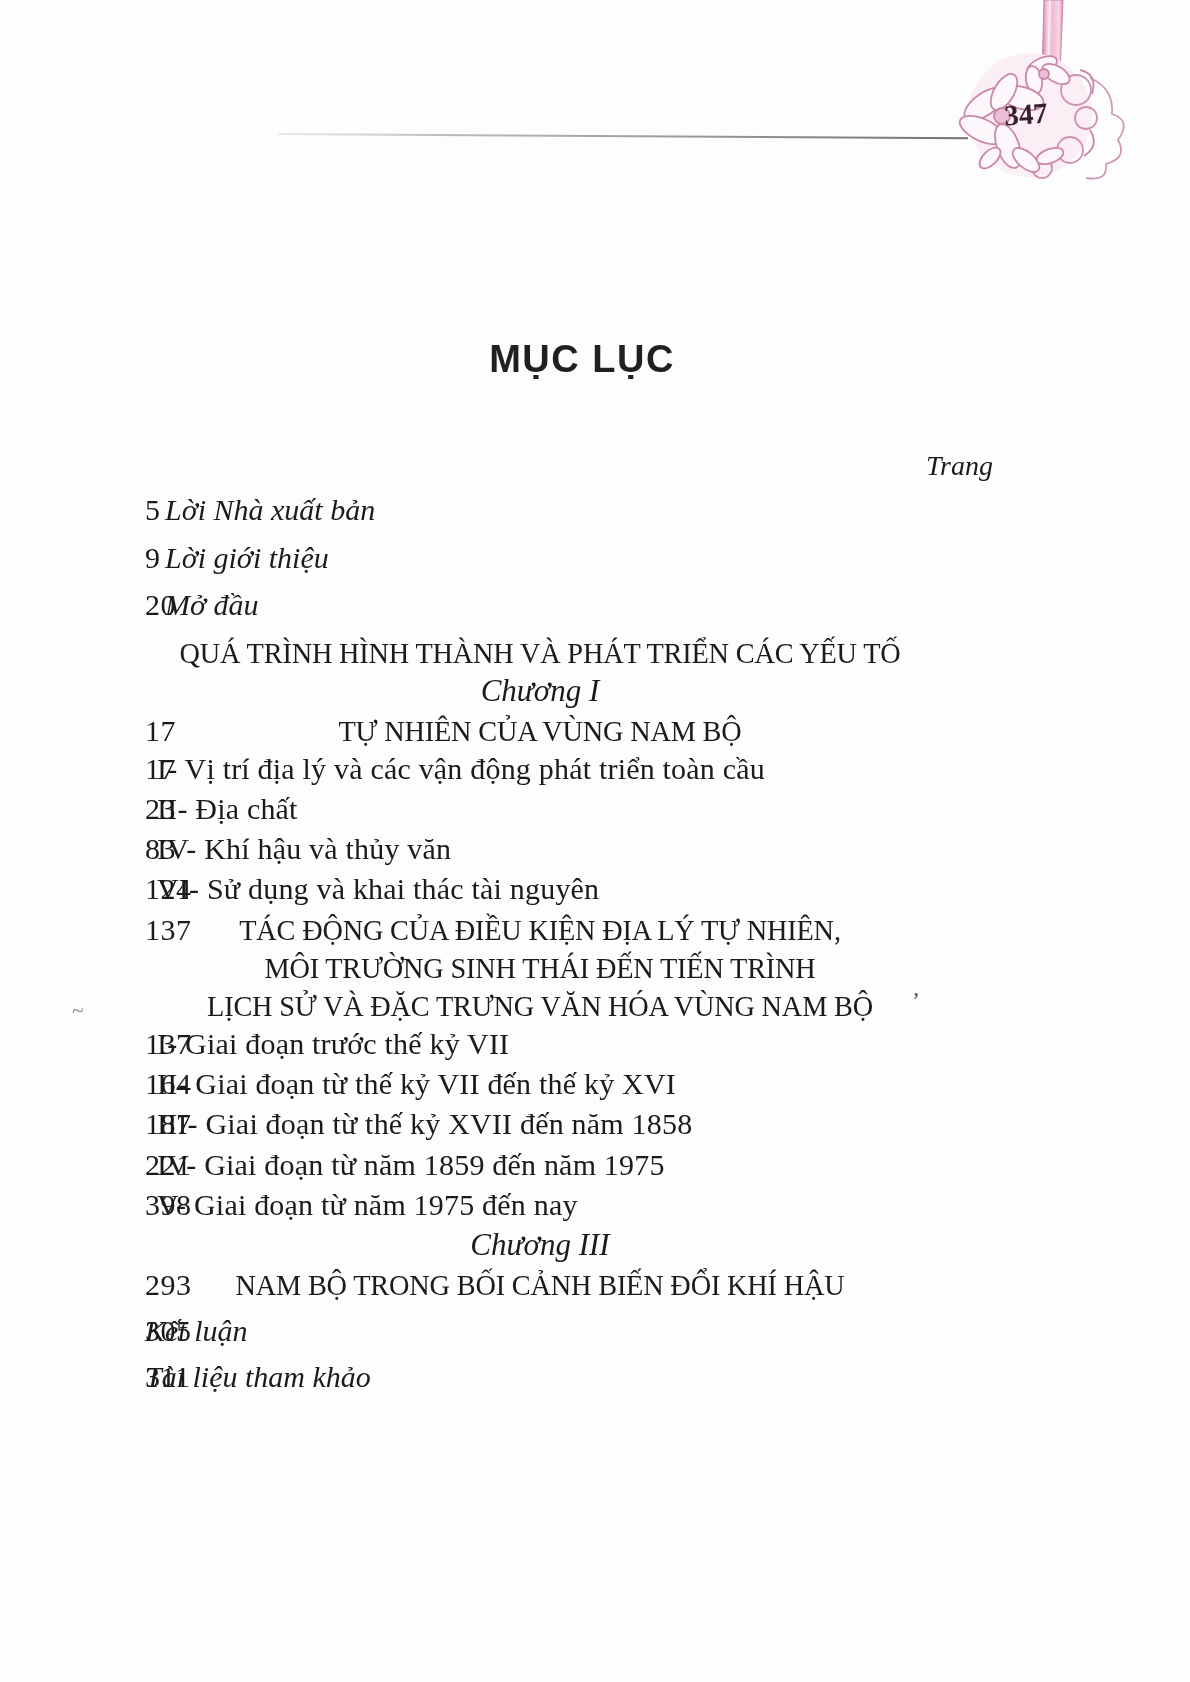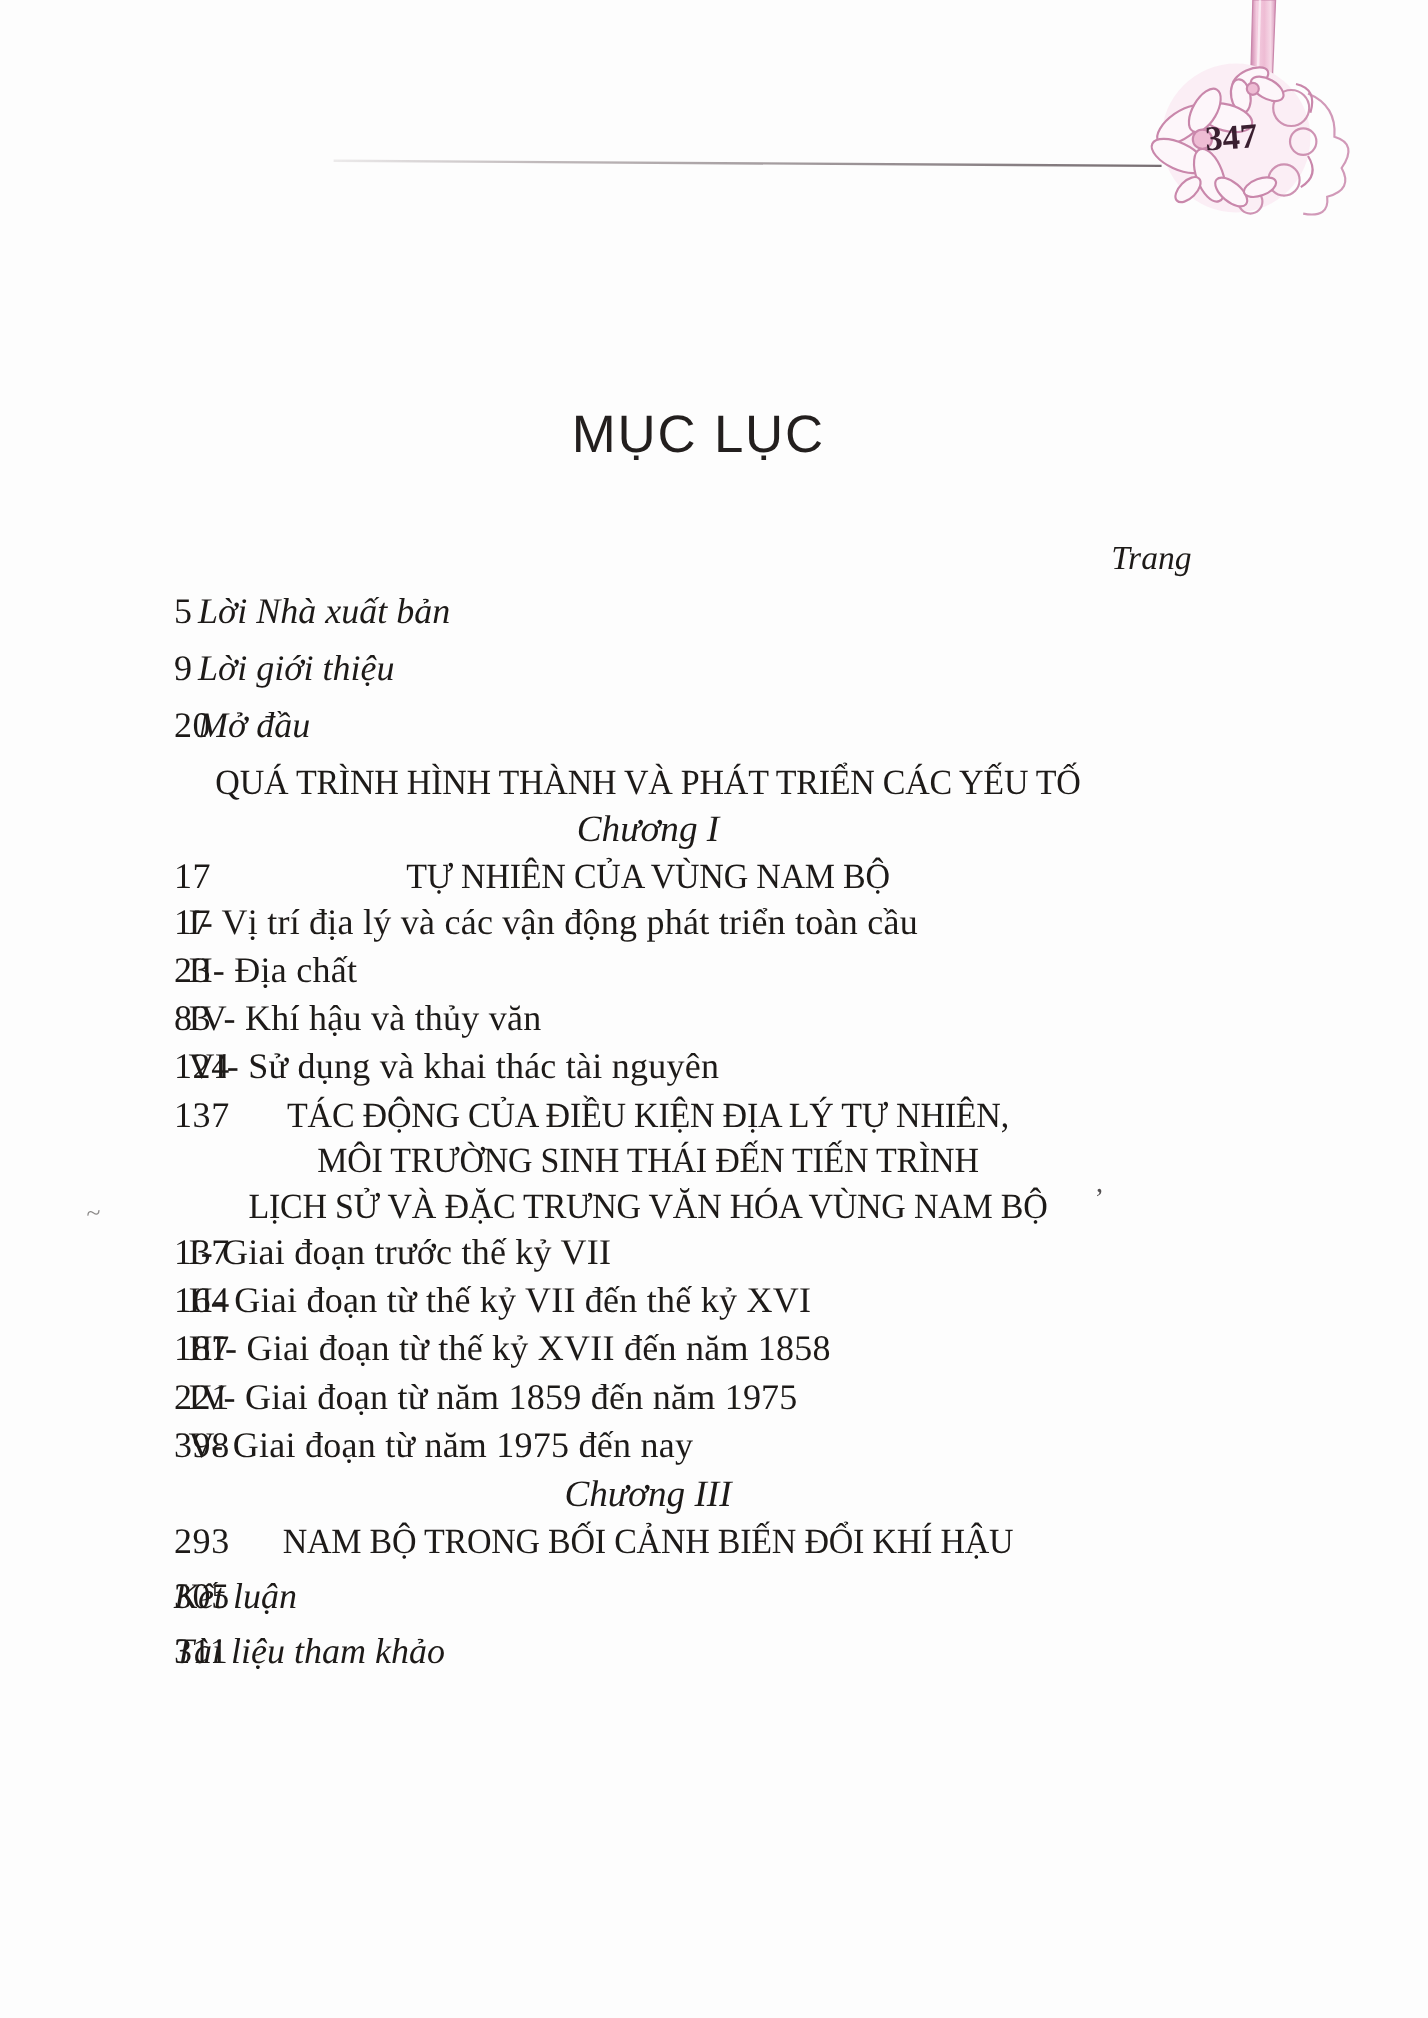--- a/index.html
+++ b/index.html
@@ -20,21 +20,21 @@
     transform:rotate(0.35deg); transform-origin:left center;
   }
 
   
   .ornament { position:absolute; top:0; right:0; width:260px; height:200px; }
 
   .title {
     position:absolute; top:338px; left:0; width:1164px; margin:0;
     text-align:center;
     font-family:"Liberation Sans","DejaVu Sans",sans-serif;
-    font-weight:400; font-size:44px; letter-spacing:1.5px; color:#231f1e;
+    font-weight:700; font-size:38px; letter-spacing:1.5px; color:#231f1e;
   }
 
   .trang {
     position:absolute; top:450px; right:197px;
     font-style:italic; font-size:28px; color:#1d1a18;
   }
 
   .stray {
     position:absolute; left:72px; top:998px; font-size:22px;
     color:rgba(45,42,40,.55); transform:rotate(-6deg);

